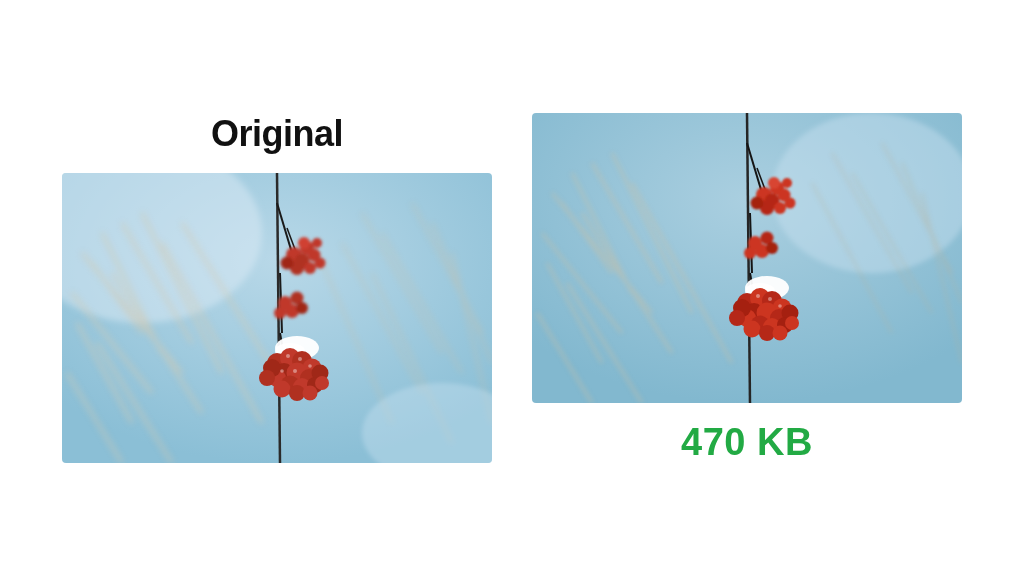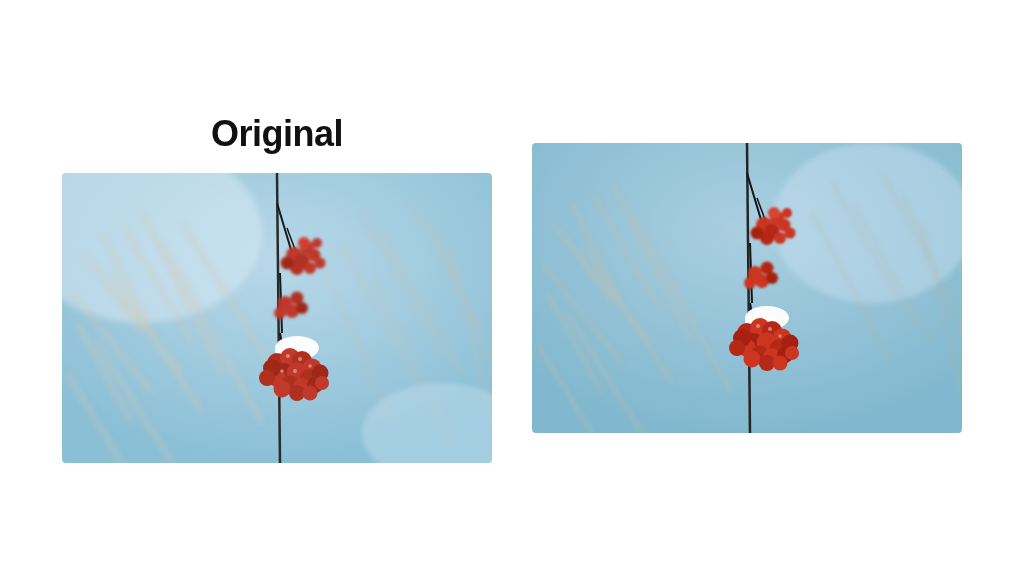--- a/index.html
+++ b/index.html
@@ -288,15 +288,16 @@
           <circle cx="210" cy="195" r="9" fill="#a52010"></circle>
           <circle cx="205" cy="205" r="8" fill="#b52818"></circle>
           <circle cx="260" cy="210" r="7" fill="#cc3520"></circle>
 
           <circle cx="226" cy="183" r="2" fill="rgba(255,255,255,0.4)"></circle>
           <circle cx="238" cy="186" r="2" fill="rgba(255,255,255,0.4)"></circle>
           <circle cx="248" cy="193" r="1.8" fill="rgba(255,255,255,0.4)"></circle>
         </g>
       </svg>
     </div>
+    <span class="file-size compressed">470 KB</span>
   </div>
 
 </div>
 
 </body></html>

